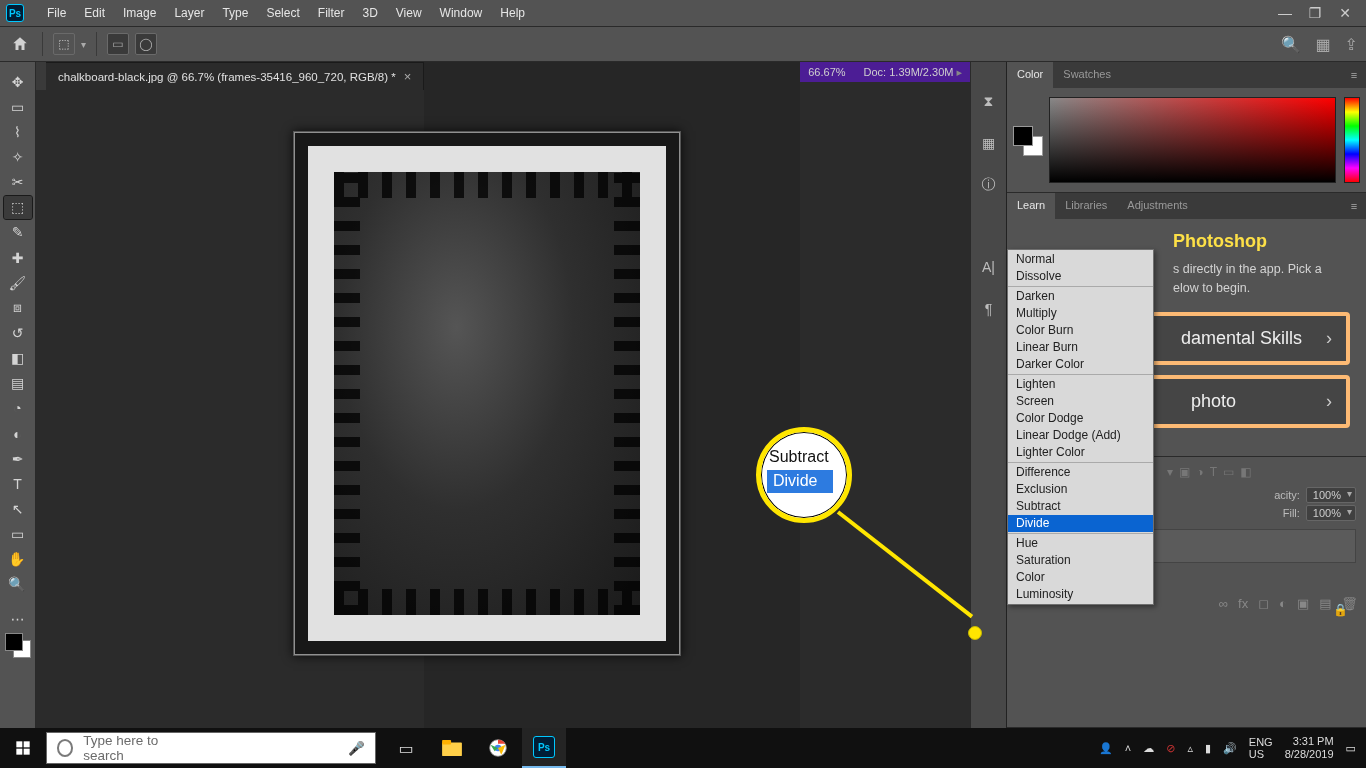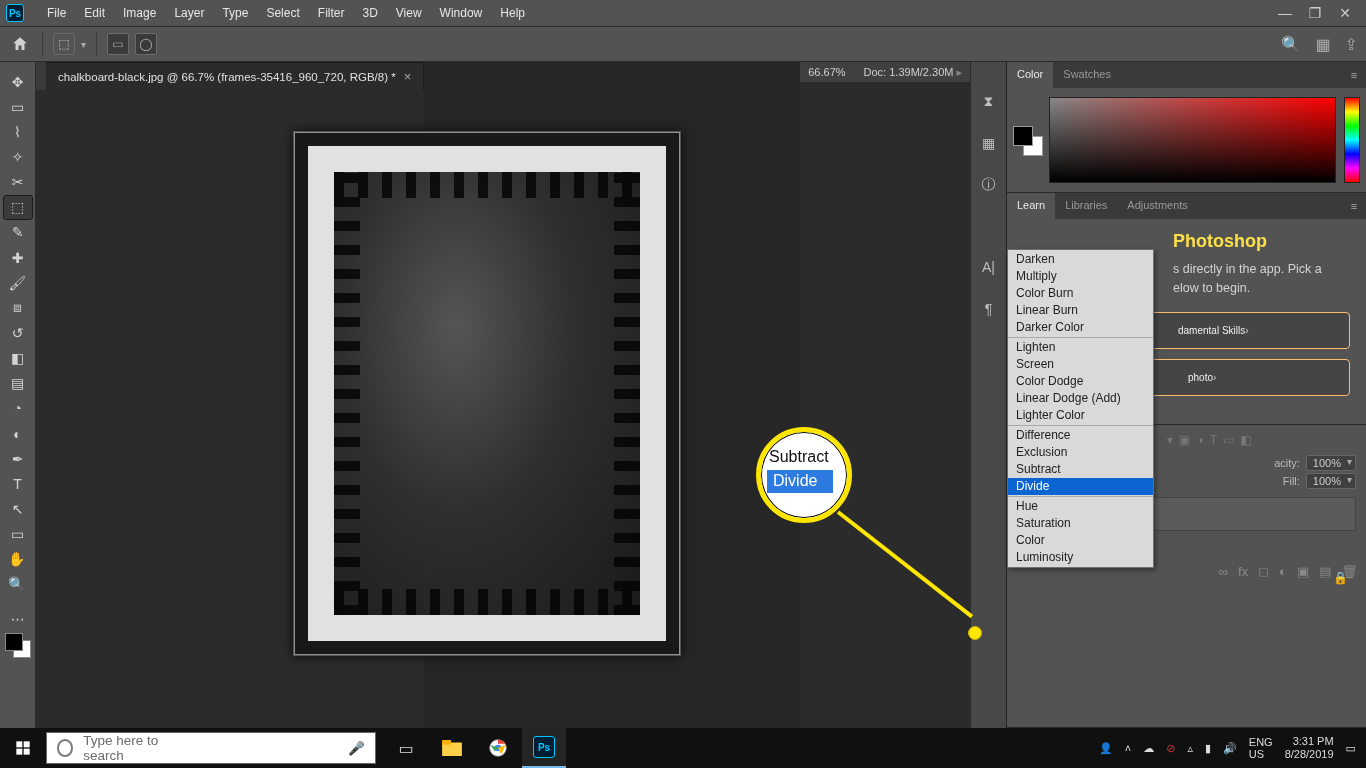--- a/index.html
+++ b/index.html
@@ -40,21 +40,21 @@
 .canvas-wrap { flex: 1; background: #262626; display:flex; align-items:center; justify-content:center; position: relative; }
 .artboard { width: 388px; height: 525px; background: #181818; border: 1px solid #555; box-shadow: 0 0 0 1px #909090 inset, 0 0 10px rgba(0,0,0,0.8); position: relative; overflow:hidden; margin-left: -250px; margin-top: -4px;}
 .artboard .frameimg { position:absolute; inset: 14px; border: 26px solid #e1e1e1; background: radial-gradient(ellipse at 40% 35%, #555 0%, #2f2f2f 45%, #1a1a1a 100%); }
 .artboard .frameimg::before { content:""; position:absolute; inset:-26px; border: 26px solid transparent; background:
   repeating-linear-gradient(90deg, #1a1a1a 0 10px, transparent 10px 24px) top/100% 26px no-repeat,
   repeating-linear-gradient(90deg, #1a1a1a 0 10px, transparent 10px 24px) bottom/100% 26px no-repeat,
   repeating-linear-gradient(0deg, #1a1a1a 0 10px, transparent 10px 24px) left/26px 100% no-repeat,
   repeating-linear-gradient(0deg, #1a1a1a 0 10px, transparent 10px 24px) right/26px 100% no-repeat;
   mix-blend-mode: multiply; opacity: 0.85;
 }
-.statusbar { height: 20px; background: #404040; display:flex; align-items:center; font-size:11px; color:#cfcfcf; padding: 0 8px; gap: 18px;}
+.statusbar { height: 20px; background: #4c1d95; display:flex; align-items:center; font-size:11px; color:#cfcfcf; padding: 0 8px; gap: 18px;}
 .statusbar .docinfo::after { content:" ▸"; color:#888; }
 
 
 .dockstrip { width: 36px; background: #484848; border-left: 1px solid #2a2a2a; display:flex; flex-direction:column; align-items:center; padding-top: 28px; gap: 20px; color:#bdbdbd; font-size: 14px; }
 .dockstrip .icon { width:22px; height:22px; display:flex; align-items:center; justify-content:center; }
 
 
 .rightpanels { width: 360px; background: #535353; display:flex; flex-direction:column; border-left:1px solid #222; position: relative; }
 .panel { border-bottom: 1px solid #2a2a2a; }
 .panel-tabs { height: 26px; background: #3a3a3a; display:flex; align-items:stretch; font-size: 11px; }
@@ -65,21 +65,21 @@
 .color-panel-body { height: 104px; position: relative; display: flex; align-items: center; padding: 6px; gap: 8px; }
 .color-panel-body .sw { width: 28px; height: 28px; position:relative; }
 .color-panel-body .sw .fg { position:absolute; width:20px; height:20px; background:#000; border:1px solid #999; }
 .color-panel-body .sw .bg { position:absolute; width:20px; height:20px; background:#fff; border:1px solid #999; left:10px; top:10px; }
 .color-panel-body .mainpick { flex:1; height: 86px; background: linear-gradient(to bottom, #fff, #000), linear-gradient(to right, #888, #ff0000); background-blend-mode: multiply; border:1px solid #222;}
 .color-panel-body .hue { width: 16px; height: 86px; background: linear-gradient(to bottom, #f00, #ff0, #0f0, #0ff, #00f, #f0f, #f00); border:1px solid #222; }
 
 .learn-panel-body { padding: 12px 16px 18px; position: relative; }
 .learn-title { font-size: 18px; font-weight: 600; color: #fde047; margin-bottom: 8px; }
 .learn-desc { font-size: 12.5px; color: #d3d3d3; line-height: 1.5; margin-bottom: 14px; }
-.learn-btn { background: #454545; border: 1px solid #fdba74; border-radius: 4px; padding: 12px 14px; display:flex; align-items:center; color:#eee; font-size: 10px; margin-bottom: 10px; }
+.learn-btn { background: #454545; border: 4px solid #fdba74; border-radius: 4px; padding: 12px 14px; display:flex; align-items:center; justify-content:space-between; color:#eee; font-size: 18px; margin-bottom: 10px; }
 .learn-btn .chev { color:#ccc; }
 
 .layers-body { padding: 6px 10px 16px; position: relative; }
 .layers-icons-row { display:flex; gap:6px; color:#777; font-size:12px; padding: 2px 0 6px; }
 .layers-prop-row { display:flex; align-items:center; gap:6px; font-size:11px; color:#ccc; margin: 2px 0; justify-content:flex-end; }
 .layers-prop-row .label { color:#bbb; }
 .layers-prop-row .drop { border:1px solid #666; background:#404040; padding:1px 14px 1px 6px; position:relative; border-radius:2px; }
 .layers-prop-row .drop::after { content:"▾"; position:absolute; right:3px; top:0; font-size:10px; color:#aaa; }
 .layer-item { background:#5b5b5b; border:1px solid #444; padding: 10px 8px; margin-top:8px; font-size:11.5px; color:#e6e6e6; display:flex; align-items:center; gap:8px; position:relative;}
 .layer-footer { position:absolute; bottom:4px; right:8px; display:flex; gap:10px; color:#888; font-size:13px; }
@@ -351,20 +351,24 @@
         <div>3:31 PM</div>
           <div>8/28/2019</div>
       </div>
       <span>▭</span>
     </div>
   </div>
 </div>
 
 <div class="blend-dd" id="blend-dd">
     <div class="bgroup">
+      <div class="bitem">Normal</div>
+      <div class="bitem">Dissolve</div>
+    </div>
+    <div class="bgroup">
       <div class="bitem">Darken</div>
       <div class="bitem">Multiply</div>
       <div class="bitem">Color Burn</div>
       <div class="bitem">Linear Burn</div>
       <div class="bitem">Darker Color</div>
     </div>
     <div class="bgroup">
       <div class="bitem">Lighten</div>
       <div class="bitem">Screen</div>
       <div class="bitem">Color Dodge</div>

